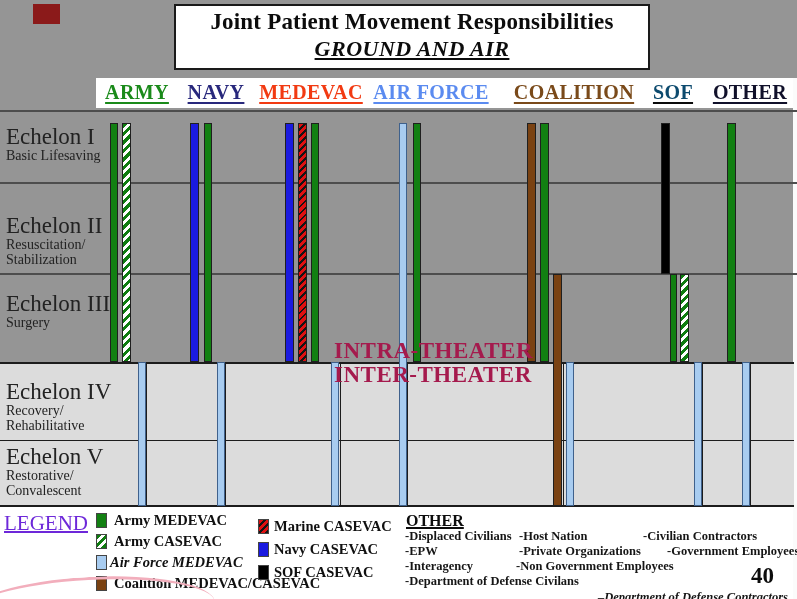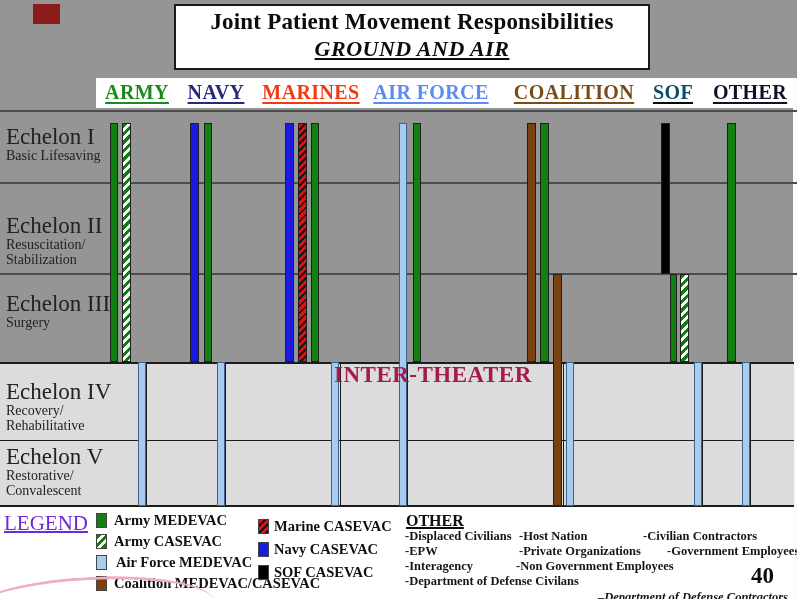--- a/index.html
+++ b/index.html
@@ -66,21 +66,21 @@
 
   <div class="title-box">
     <div class="title-l1">Joint Patient Movement Responsibilities</div>
     <div class="title-l2">GROUND AND AIR</div>
   </div>
 
   <div class="header-band"></div>
   <div id="headers">
       <div class="colhead" style="left: 137px; color: rgb(26, 138, 26); text-decoration-color: rgb(26, 138, 26);">ARMY</div>
       <div class="colhead" style="left: 216px; color: rgb(40, 40, 124); text-decoration-color: rgb(40, 40, 124);">NAVY</div>
-      <div class="colhead" style="left: 311px; color: rgb(242, 58, 18); text-decoration-color: rgb(242, 58, 18);">MARINES</div>
+      <div class="colhead" style="left: 311px; color: rgb(242, 58, 18); text-decoration-color: rgb(242, 58, 18);">MEDEVAC</div>
       <div class="colhead" style="left: 431px; color: rgb(91, 139, 240); text-decoration-color: rgb(91, 139, 240);">AIR FORCE</div>
       <div class="colhead" style="left: 574px; color: rgb(122, 74, 26); text-decoration-color: rgb(122, 74, 26);">COALITION</div>
       <div class="colhead" style="left: 673px; color: #0c4a6e; text-decoration-color: rgb(10, 10, 10);">SOF</div>
       <div class="colhead" style="left: 750px; color: rgb(16, 16, 42); text-decoration-color: rgb(16, 16, 42);">OTHER</div>
     </div>
 
   <div id="hlines">
       <div class="hline" style="top: 110px; height: 2px;"></div>
       <div class="hline" style="top: 182px; height: 2px;"></div>
       <div class="hline" style="top: 273px; height: 2px;"></div>
@@ -130,30 +130,31 @@
       <div class="ech-name" style="top: 291px;">Echelon III</div>
       <div class="ech-sub" style="top: 315px;">Surgery</div>
       <div class="ech-name" style="top: 379px;">Echelon IV</div>
       <div class="ech-sub" style="top: 403px;">Recovery/</div>
       <div class="ech-sub" style="top: 418px;">Rehabilitative</div>
       <div class="ech-name" style="top: 444px;">Echelon V</div>
       <div class="ech-sub" style="top: 468px;">Restorative/</div>
       <div class="ech-sub" style="top: 483px;">Convalescent</div>
     </div>
 
+  <div class="theater" style="left:334px; top:339px;">INTRA-THEATER</div>
   <div class="theater" style="left:334px; top:363px;">INTER-THEATER</div>
 
   <div class="legend-heading">LEGEND</div>
   <div id="legend">
       <div class="legend-sq sw-green" style="left: 96px; top: 513px;"></div>
       <div class="legend-label" style="left: 114px; top: 512px;">Army MEDEVAC</div>
       <div class="legend-sq sw-green-striped" style="left: 96px; top: 534px;"></div>
       <div class="legend-label" style="left: 114px; top: 533px;">Army CASEVAC</div>
       <div class="legend-sq sw-lightblue" style="left: 96px; top: 555px;"></div>
-      <div class="legend-label" style="left: 116px; top: 554px;">Air Force MEDEVAC</div>
+      <div class="legend-label" style="left: 110px; top: 554px; font-style: italic;">Air Force MEDEVAC</div>
       <div class="legend-sq sw-brown" style="left: 96px; top: 576px;"></div>
       <div class="legend-label" style="left: 114px; top: 575px;">Coalition MEDEVAC/CASEVAC</div>
       <div class="legend-sq sw-red-striped" style="left: 258px; top: 519px;"></div>
       <div class="legend-label" style="left: 274px; top: 518px;">Marine CASEVAC</div>
       <div class="legend-sq sw-blue" style="left: 258px; top: 542px;"></div>
       <div class="legend-label" style="left: 274px; top: 541px;">Navy CASEVAC</div>
       <div class="legend-sq sw-black" style="left: 258px; top: 565px;"></div>
       <div class="legend-label" style="left: 274px; top: 564px;">SOF CASEVAC</div>
     </div>
 

